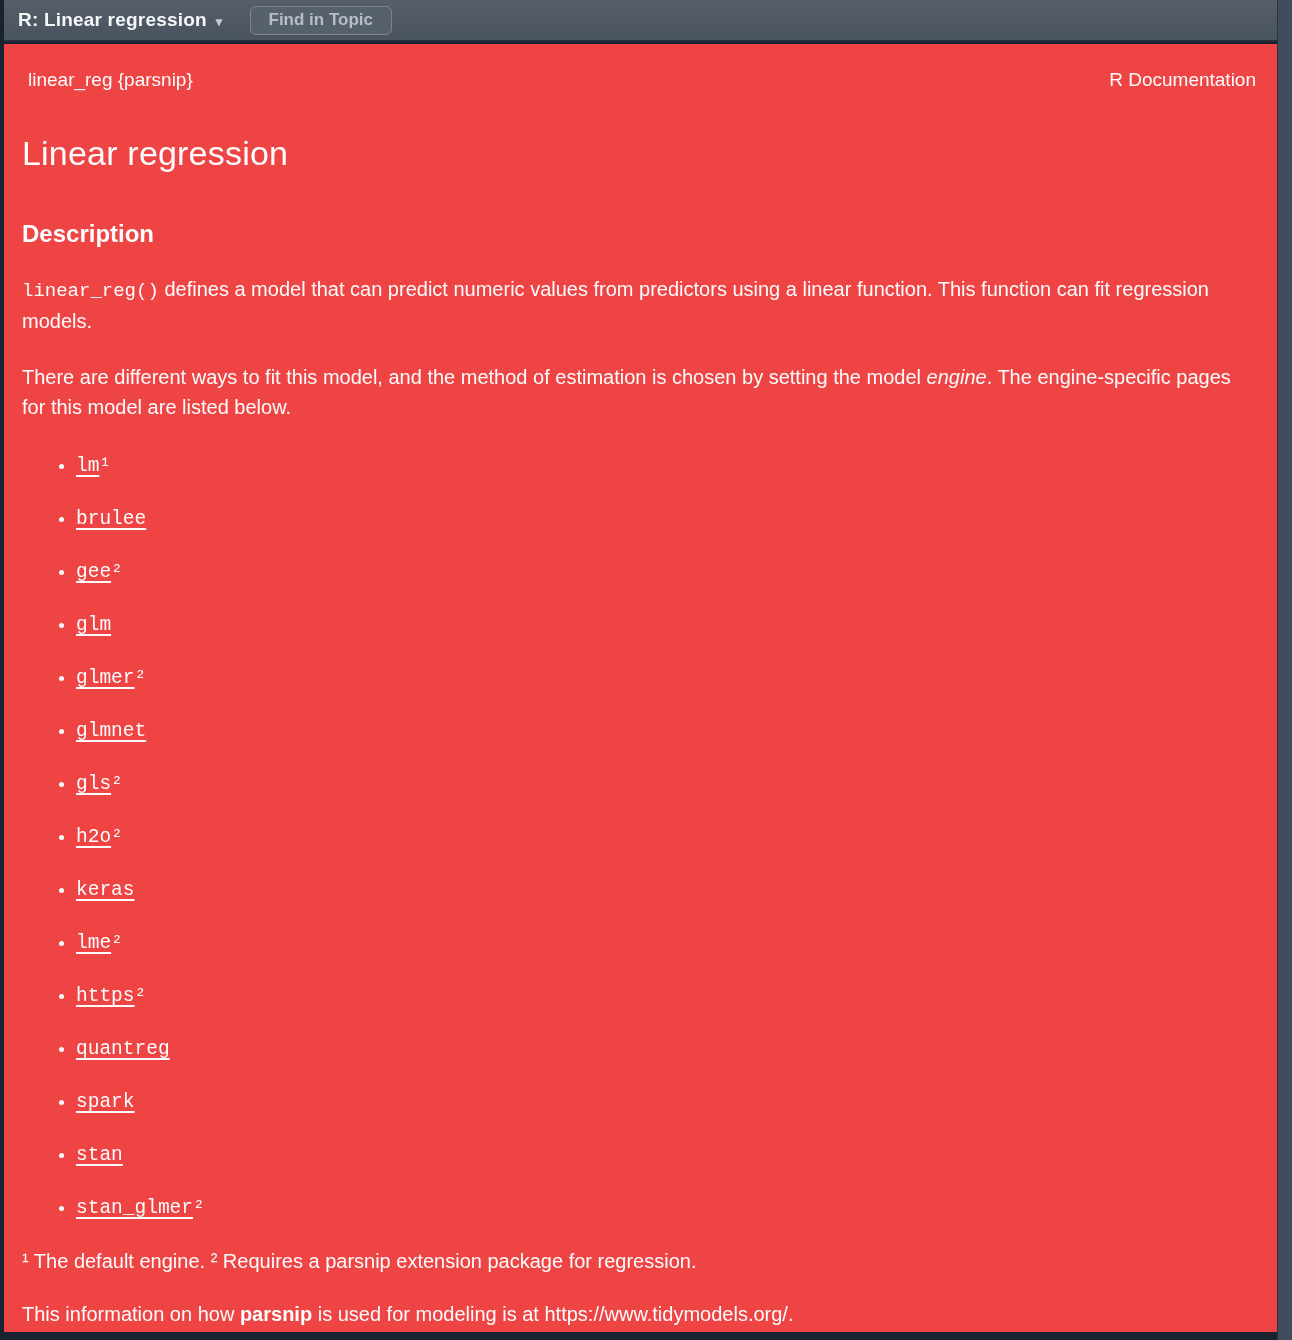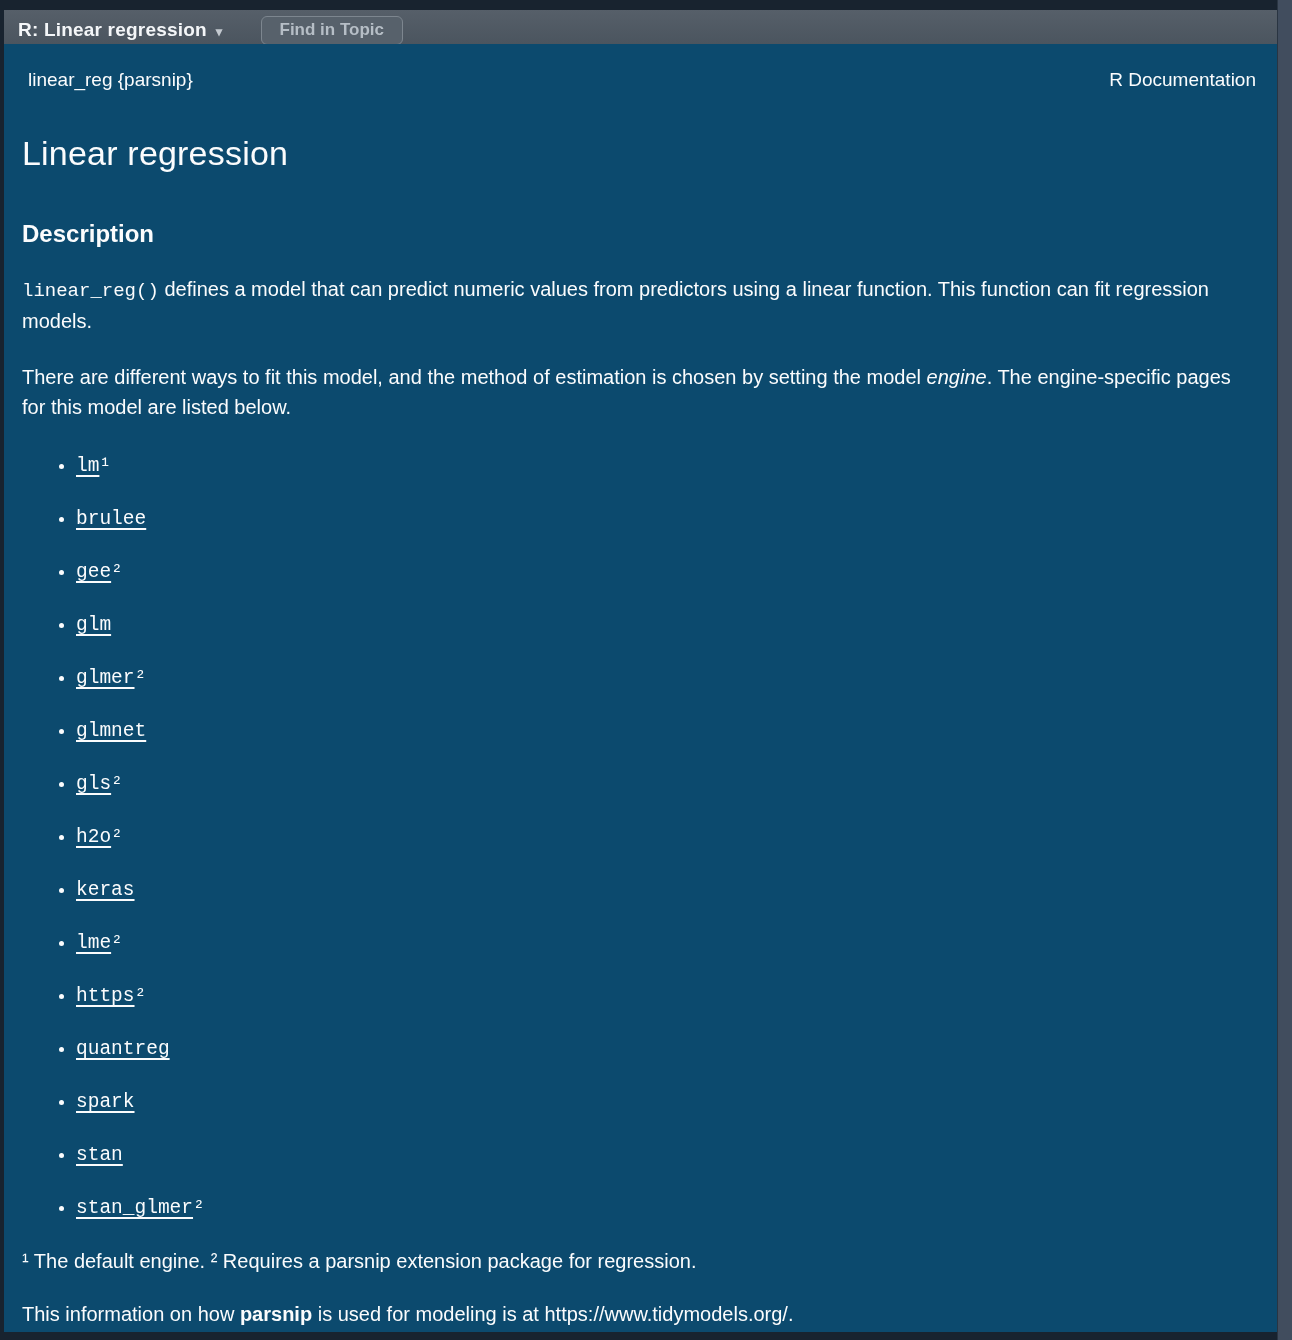--- a/index.html
+++ b/index.html
@@ -14,49 +14,49 @@
   
   .right-strip {
     position:absolute; top:0; right:0; bottom:0; width:15px;
     background:#40: ;
     background:#414d5e;
     border-left:1px solid #2a3542;
   }
 
   
   .topbar {
-    position:absolute; left:4px; top:10px; right:15px; height:42px;
+    position:absolute; left:4px; top:0; right:15px; height:42px;
     background:linear-gradient(#565f69,#49535d);
     border-bottom:2px solid #252f3b;
     display:flex; align-items:center;
     padding:0 14px;
   }
   .topbar-title {
     color:#f4f6f8; font-size:19px; font-weight:700; letter-spacing:.2px;
     display:flex; align-items:center;
   }
   .caret {
     color:#c3c9cf; font-size:13px; margin-left:9px; position:relative; top:1px;
   }
   .find-btn {
-    margin-left:38px;
+    margin-left:27px;
     height:29px; padding:0 18px;
     background:#57616b;
     border:1.5px solid #7d868f;
     border-radius:6px;
     color:#b6bec6; font-size:17px; font-weight:700;
     font-family:"Liberation Sans", sans-serif;
     display:flex; align-items:center;
     cursor:default;
   }
 
   
   .content {
     position:absolute; left:4px; top:44px; right:15px; bottom:8px;
-    background:#0c4a6e;
+    background:#ef4444;
     color:#fbfcfd;
     overflow:hidden;
   }
   .doc-header {
     display:flex; justify-content:space-between;
     padding:25px 21px 0 24px;
     font-size:19px;
   }
   h1.page-title {
     font-size:34px; font-weight:400; letter-spacing:.2px;

